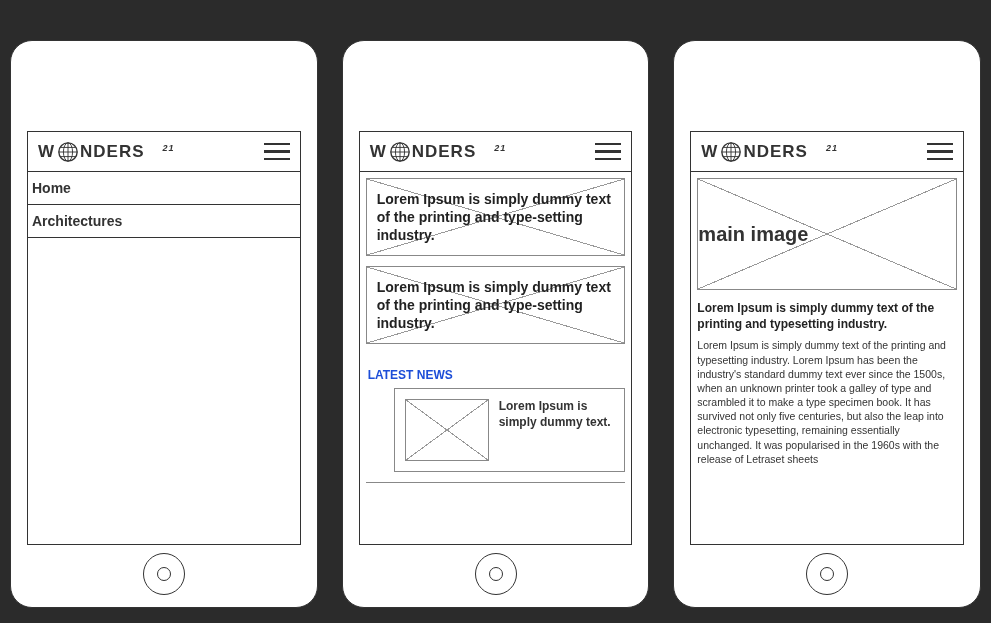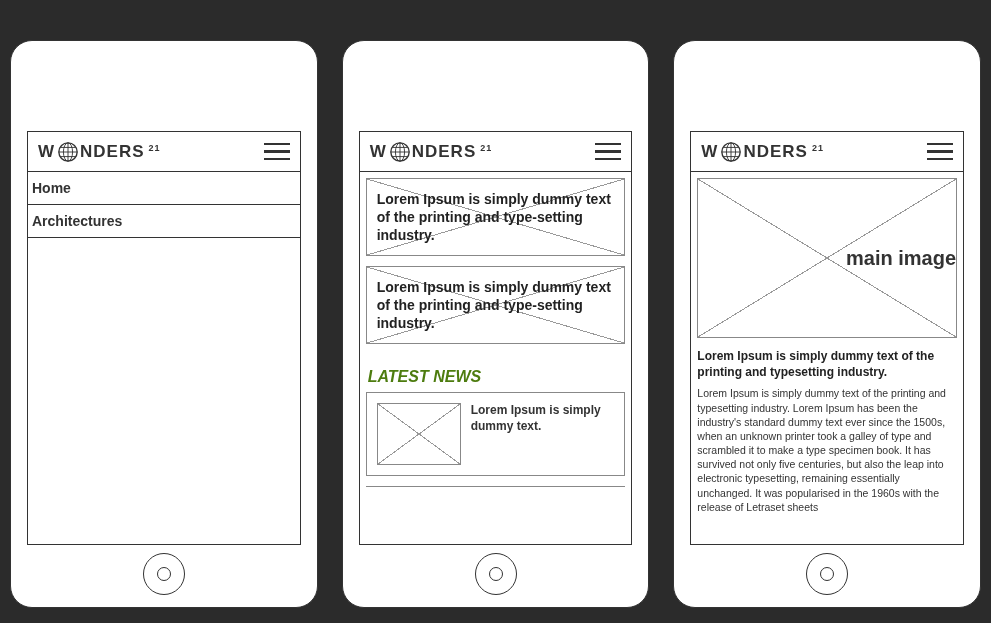--- a/index.html
+++ b/index.html
@@ -47,22 +47,23 @@
       color: #333;
     }
     .logo-globe {
       width: 22px;
       height: 22px;
       margin: 0 1px 0 2px;
       flex-shrink: 0;
     }
     .logo-sup {
       font-size: 9px;
-      margin-left: 4px;
+      margin-left: 18px;
       margin-top: -8px;
+      font-style: italic;
     }
     .hamburger {
       width: 26px;
       display: flex;
       flex-direction: column;
       gap: 5px;
       cursor: pointer;
     }
     .hamburger span { height: 2.5px; background: #333; width: 100%; }
     .menu-item {
@@ -99,48 +100,48 @@
       color: #222;
       line-height: 1.3;
     }
     .card {
       height: 78px;
       margin-bottom: 10px;
       display: flex;
       align-items: center;
     }
     .section-title {
-      font-size: 16px;
-      font-weight: 700;
-      color: #4d7c0f;
+      font-size: 12px;
+      font-weight: 700;
+      color: #1d4ed8;
       padding: 14px 2px 6px;
-      font-style: italic;
     }
     .news-box {
       border: 1px solid #888;
       padding: 10px;
       display: flex;
       gap: 10px;
+      margin-left: 28px;
     }
     .news-thumb {
       width: 84px;
       height: 62px;
       flex-shrink: 0;
     }
     .news-text {
       font-size: 12px;
       font-weight: 700;
       color: #333;
       line-height: 1.3;
     }
     .main-image {
-      height: 160px;
-      display: flex;
-      align-items: center;
-      justify-content: flex-end;
+      height: 112px;
+      display: flex;
+      align-items: center;
+      justify-content: flex-start;
     }
     .main-image-label {
       position: relative;
       z-index: 2;
       font-size: 20px;
       font-weight: 700;
       color: #333;
     }
     .article-headline {
       font-size: 12px;

